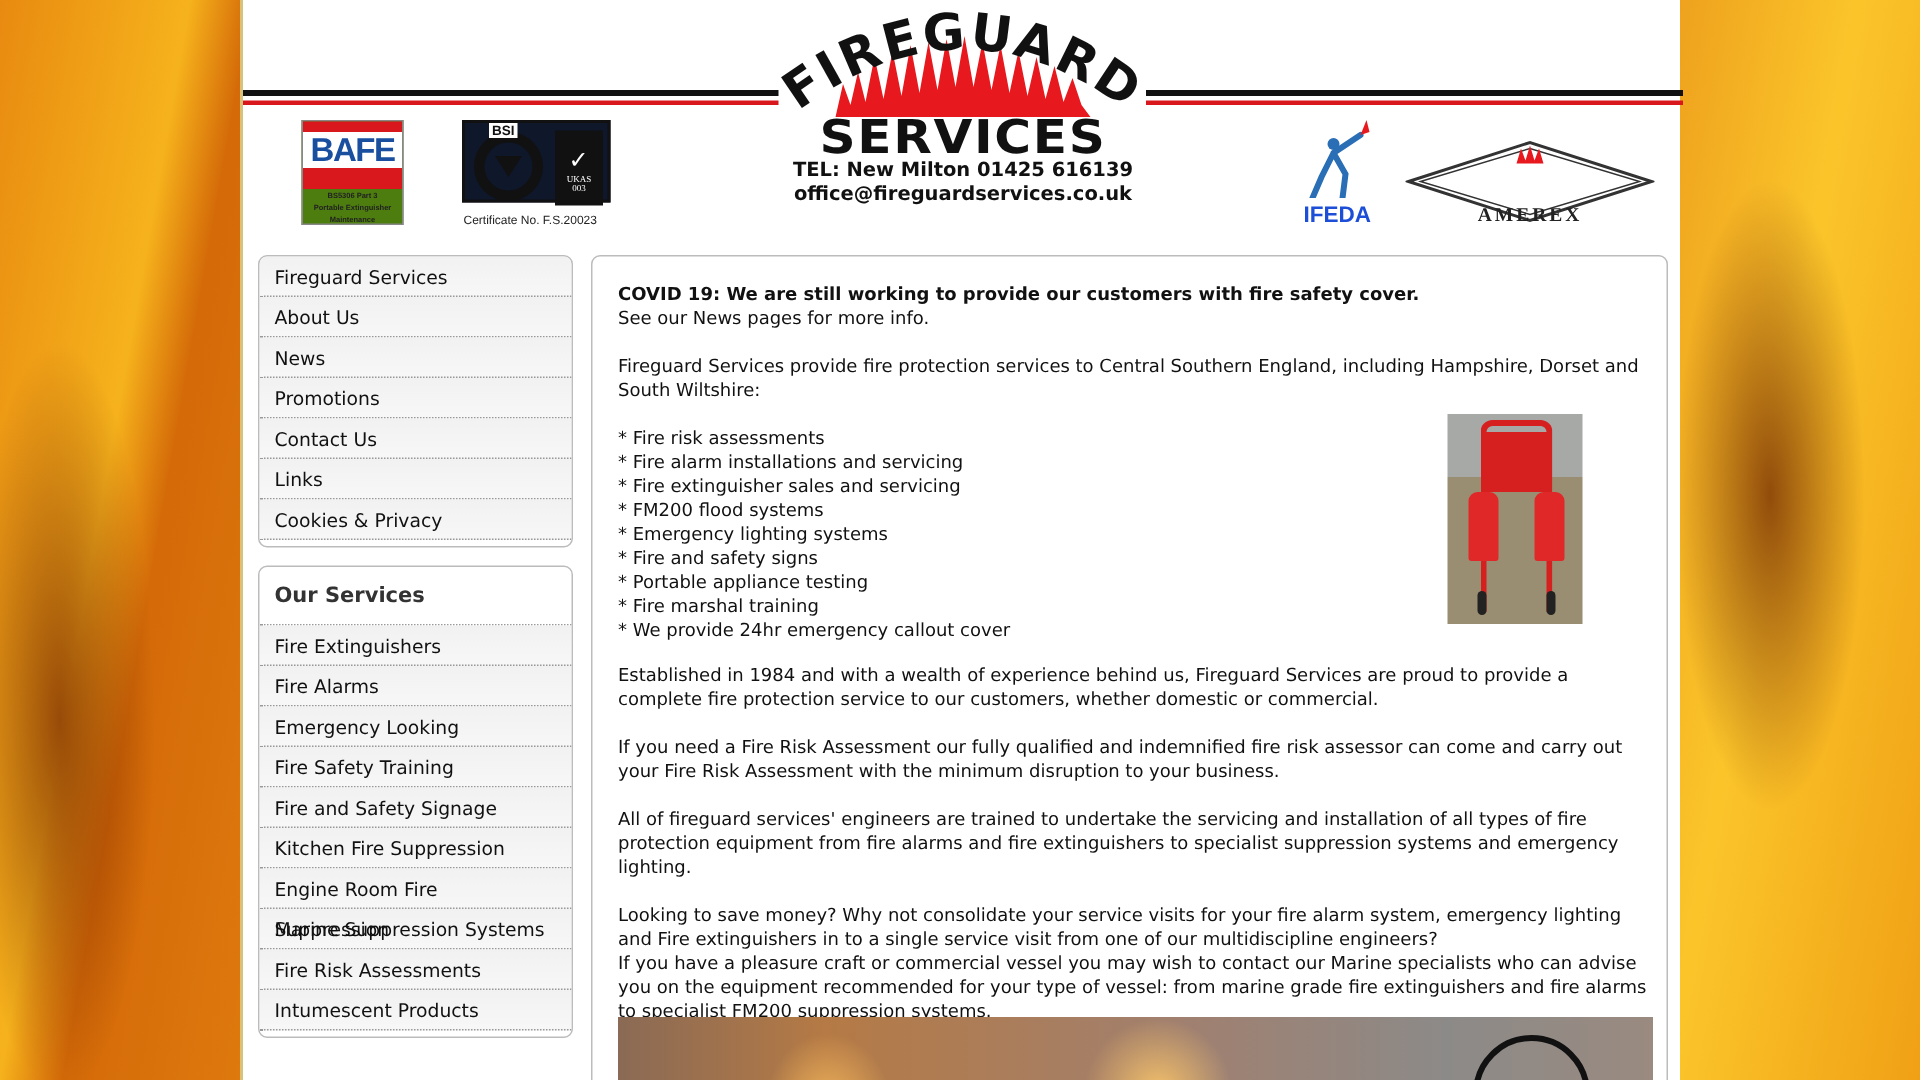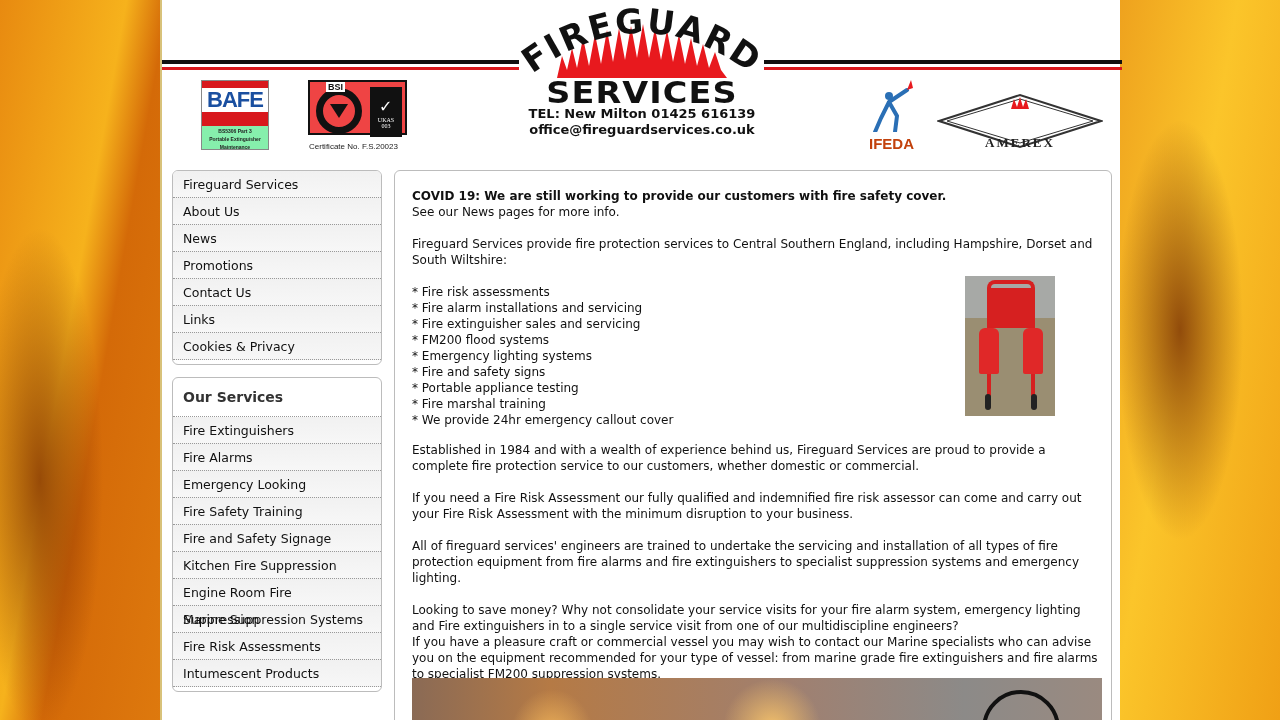--- a/index.html
+++ b/index.html
@@ -19,42 +19,42 @@
     background: #ffffff;
     border-left: 2px solid #d8c27a;
   }
   
   .header { position: relative; height: 165px; }
   .rule-black { position: absolute; top: 60px; height: 4px; background: #111; }
   .rule-red { position: absolute; top: 67px; height: 3px; background: #d8181d; }
   .rule-left { left: 0; width: 357px; }
   .rule-right { left: 602px; width: 358px; }
 
-  .bafe { position: absolute; left: 39px; top: 80px; width: 68px; height: 70px; border: 1px solid #888; background: #86efac; }
+  .bafe { position: absolute; left: 39px; top: 80px; width: 68px; height: 70px; border: 1px solid #888; background: #4d7c0f; }
   .bafe .top { height: 7px; background: #d8181d; }
   .bafe .mid { height: 38px; background: #d8181d; position: relative; }
   .bafe .mid .letters { position: absolute; left: 0; right: 0; top: 0; height: 24px; background: #fff; color: #1a4fa0; font: bold 22px "Liberation Sans", sans-serif; text-align: center; line-height: 24px; letter-spacing: -1px; }
   .bafe .caption { font: bold 5px "Liberation Sans", sans-serif; text-align: center; line-height: 8px; color: #222; padding-top: 1px; }
 
-  .bsi { position: absolute; left: 146px; top: 80px; width: 99px; height: 55px; border: 2px solid #111; background: #ef4444; }
+  .bsi { position: absolute; left: 146px; top: 80px; width: 99px; height: 55px; border: 2px solid #111; background: #0f172a; }
   .bsi .circle { position: absolute; left: 6px; top: 6px; width: 46px; height: 46px; border-radius: 50%; border: 7px solid #111; }
   .bsi .tri { position: absolute; left: 20px; top: 22px; width: 0; height: 0; border-left: 9px solid transparent; border-right: 9px solid transparent; border-top: 14px solid #111; }
   .bsi .bsi-label { position: absolute; left: 16px; top: 0px; font: bold 9px "Liberation Sans", sans-serif; color: #111; background: #fff; padding: 0 2px; }
   .bsi .ukas { position: absolute; left: 60px; top: 5px; width: 32px; height: 50px; background: #111; color: #fff; font: 6px "Liberation Serif", serif; text-align: center; padding-top: 30px; }
   .bsi .ukas .check { position: absolute; left: 9px; top: 10px; font: bold 16px "DejaVu Sans", sans-serif; color: #fff; }
   .cert-no { position: absolute; left: 147px; top: 142px; font: 8px "Liberation Sans", sans-serif; color: #222; }
 
   .logo { position: absolute; left: 355px; top: 8px; width: 250px; height: 130px; text-align: center; }
   .logo svg { position: absolute; left: 0; top: 0; }
   .logo .services { position: absolute; left: 0; right: 0; top: 66px; font: 900 31px "DejaVu Sans", sans-serif; letter-spacing: 1px; color: #111; transform: scaleX(1.08); }
   .logo .tel { position: absolute; left: 0; right: 0; top: 98px; font: bold 13px "DejaVu Sans", sans-serif; color: #111; }
   .logo .email { position: absolute; left: 0; right: 0; top: 114px; font: bold 13px "DejaVu Sans", sans-serif; color: #111; }
 
   .ifeda { position: absolute; left: 705px; top: 80px; width: 52px; height: 72px; }
-  .ifeda .lbl { position: absolute; left: 2px; bottom: 0; font: bold 15px "Liberation Sans", sans-serif; color: #c2410c; }
+  .ifeda .lbl { position: absolute; left: 2px; bottom: 0; font: bold 15px "Liberation Sans", sans-serif; color: #1d4ed8; }
   .amerex { position: absolute; left: 775px; top: 93px; width: 166px; height: 56px; }
   .amerex .lbl { position: absolute; left: 0; right: 0; top: 21px; text-align: center; font: bold 13px "Liberation Serif", serif; letter-spacing: 2px; color: #222; margin-top: 21px; }
 
   
   .side { position: absolute; left: 10px; top: 170px; width: 210px; }
   .menu-box { border: 1px solid #bcbcbc; border-radius: 6px; background: #fff; margin-bottom: 12px; overflow: hidden; }
   .menu-box h3 { font: bold 14px "DejaVu Sans", sans-serif; color: #333; padding: 11px 10px 10px 10px; height: 39px; border-bottom: 1px dotted #999; }
   .menu-box .item { display: block; font: 12.5px "DejaVu Sans", sans-serif; color: #111; padding: 0 10px; height: 27px; line-height: 27px; background: linear-gradient(#f1f1f1,#f7f7f7); border-bottom: 1px dotted #999; text-decoration: none; }
   .menu-box .item:last-child { margin-bottom: 4px; }
 

